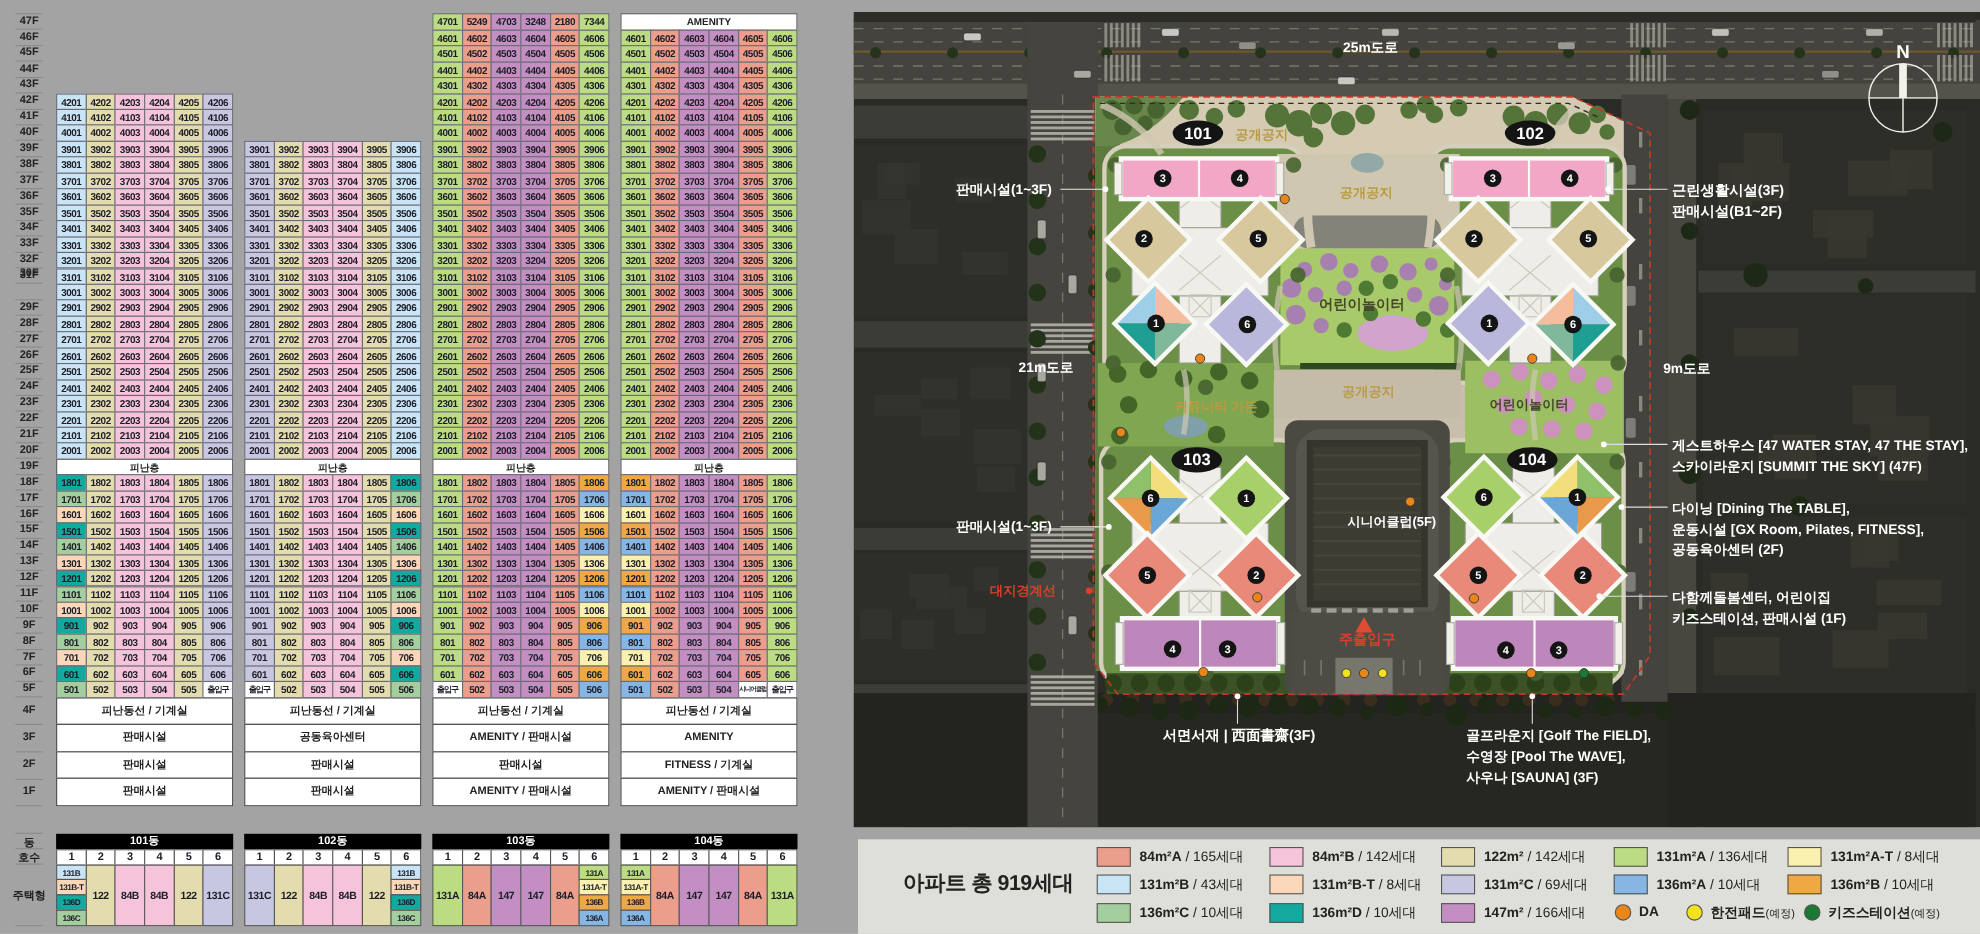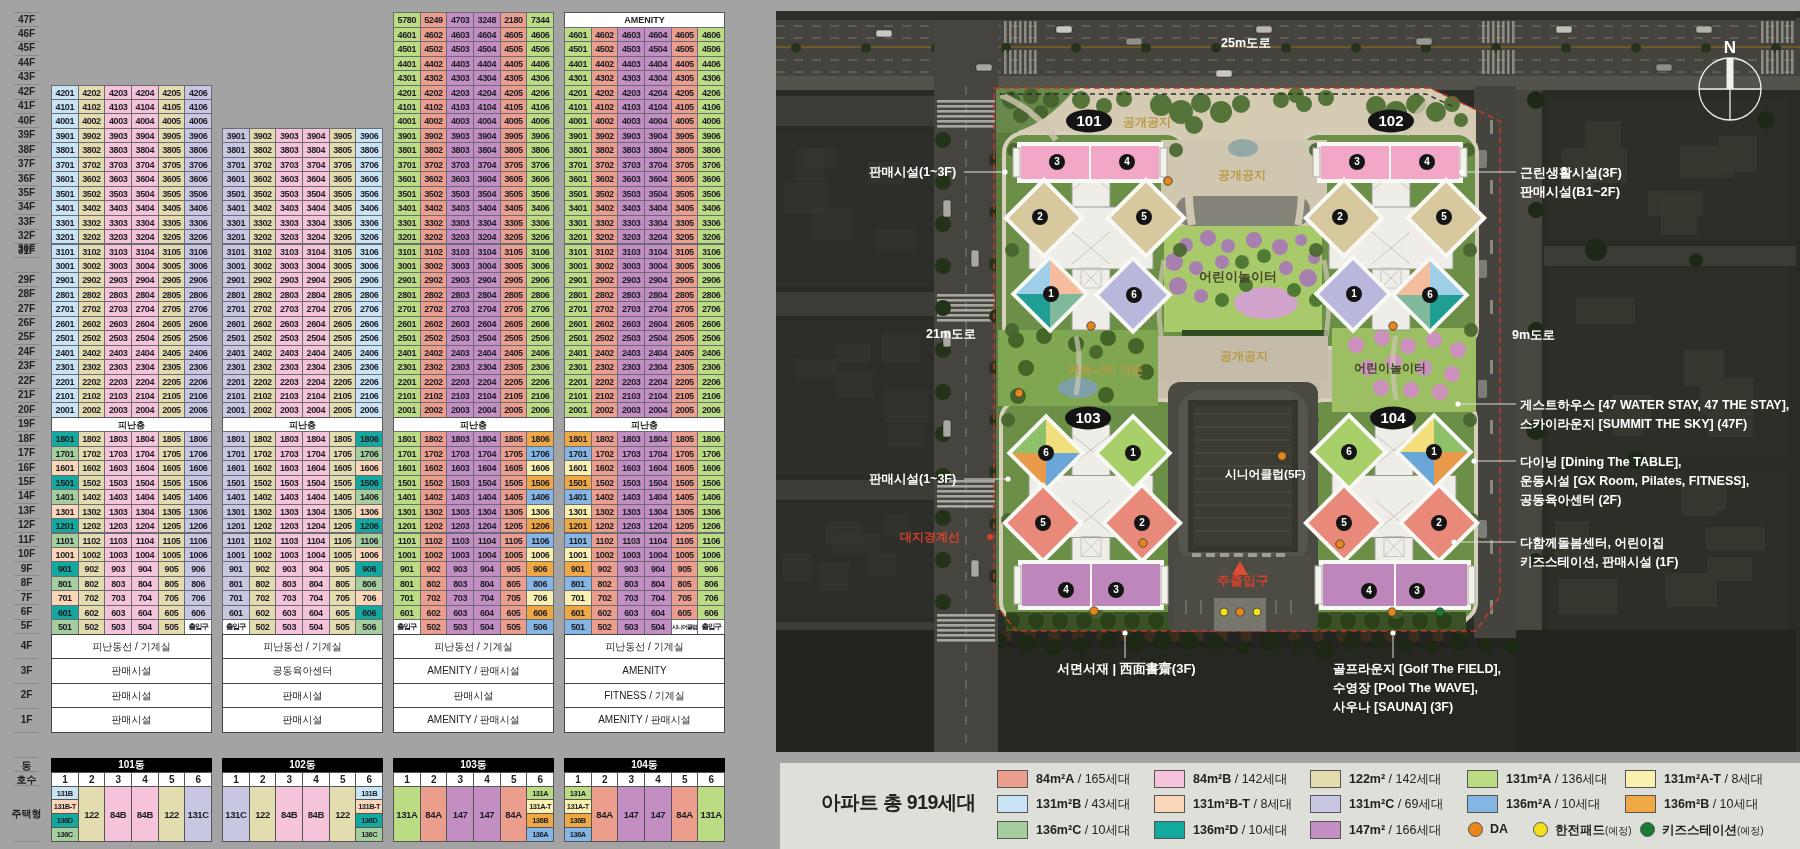--- a/index.html
+++ b/index.html
@@ -3,21 +3,21 @@
 <style>
 html,body{margin:0;padding:0;background:#fff;}
 #page{position:relative;width:1800px;height:849px;overflow:hidden;background:#a3a3a3;
  font-family:"Liberation Sans",sans-serif;padding-left:16px;}
 .cell{position:absolute;box-sizing:border-box;border:1px solid #6b6b76;
  font-size:9px;font-weight:bold;color:#1c1c26;text-align:center;overflow:hidden;
  letter-spacing:-0.4px;}
 .wide{position:absolute;box-sizing:border-box;border:1px solid #555;background:#fff;
  font-size:9px;font-weight:bold;color:#222;text-align:center;}
 .lowrow{position:absolute;box-sizing:border-box;border:1px solid #444;background:#fff;
- font-size:10px;font-weight:normal;color:#222;text-align:center;}
+ font-size:10px;font-weight:bold;color:#222;text-align:center;}
 .flab{position:absolute;width:25px;text-align:center;font-size:10px;font-weight:bold;color:#222;}
 .fline{position:absolute;left:14px;width:25px;height:1px;background:#8a8a8a;}
 .ltx{position:absolute;text-align:center;font-size:10px;font-weight:bold;color:#222;}
 </style></head><body>
 <div id="page">
 
 <div>
       <div class="fline" style="top:11.8px"></div>
       <div class="fline" style="top:26.2px"></div>
       <div class="fline" style="top:40.7px"></div>
@@ -551,21 +551,21 @@
       <div class="cell" style="left:302.00px;top:619.20px;width:27.67px;height:15.45px;background:#F5C4DA;line-height:14.45px">504</div>
       <div class="cell" style="left:328.67px;top:619.20px;width:27.67px;height:15.45px;background:#E3DCAE;line-height:14.45px">505</div>
       <div class="cell" style="left:355.33px;top:619.20px;width:27.67px;height:15.45px;background:#A5CE9E;line-height:14.45px">506</div>
       <div class="lowrow" style="left:222px;top:633.65px;width:161.0px;height:25.6px;line-height:24.6px">피난동선 / 기계실</div>
       <div class="lowrow" style="left:222px;top:658.25px;width:161.0px;height:25.6px;line-height:24.6px">공동육아센터</div>
       <div class="lowrow" style="left:222px;top:682.85px;width:161.0px;height:25.6px;line-height:24.6px">판매시설</div>
       <div class="lowrow" style="left:222px;top:707.45px;width:161.0px;height:25.6px;line-height:24.6px">판매시설</div>
     </div>
 
 <div>
-      <div class="cell" style="left:393.00px;top:12.30px;width:27.67px;height:15.45px;background:#BCDC84;line-height:14.45px">5780</div>
+      <div class="cell" style="left:393.00px;top:12.30px;width:27.67px;height:15.45px;background:#BCDC84;line-height:14.45px">4701</div>
       <div class="cell" style="left:419.67px;top:12.30px;width:27.67px;height:15.45px;background:#EC9E8C;line-height:14.45px">5249</div>
       <div class="cell" style="left:446.33px;top:12.30px;width:27.67px;height:15.45px;background:#C38FC2;line-height:14.45px">4703</div>
       <div class="cell" style="left:473.00px;top:12.30px;width:27.67px;height:15.45px;background:#C38FC2;line-height:14.45px">3248</div>
       <div class="cell" style="left:499.67px;top:12.30px;width:27.67px;height:15.45px;background:#EC9E8C;line-height:14.45px">2180</div>
       <div class="cell" style="left:526.33px;top:12.30px;width:27.67px;height:15.45px;background:#BCDC84;line-height:14.45px">7344</div>
       <div class="cell" style="left:393.00px;top:26.75px;width:27.67px;height:15.45px;background:#BCDC84;line-height:14.45px">4601</div>
       <div class="cell" style="left:419.67px;top:26.75px;width:27.67px;height:15.45px;background:#EC9E8C;line-height:14.45px">4602</div>
       <div class="cell" style="left:446.33px;top:26.75px;width:27.67px;height:15.45px;background:#C38FC2;line-height:14.45px">4603</div>
       <div class="cell" style="left:473.00px;top:26.75px;width:27.67px;height:15.45px;background:#C38FC2;line-height:14.45px">4604</div>
       <div class="cell" style="left:499.67px;top:26.75px;width:27.67px;height:15.45px;background:#EC9E8C;line-height:14.45px">4605</div>

